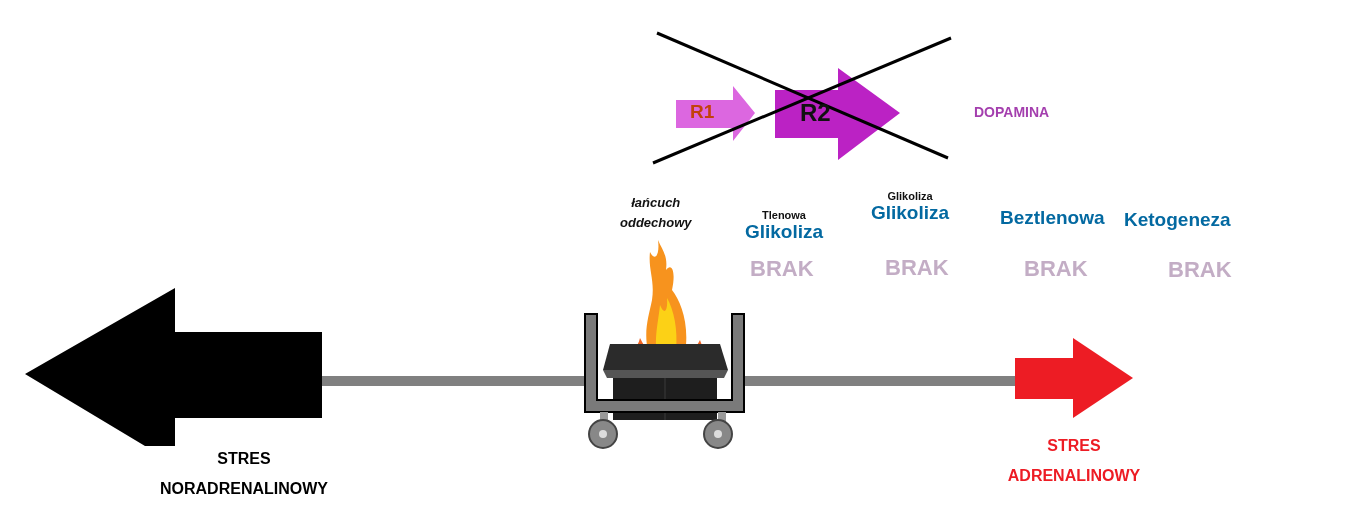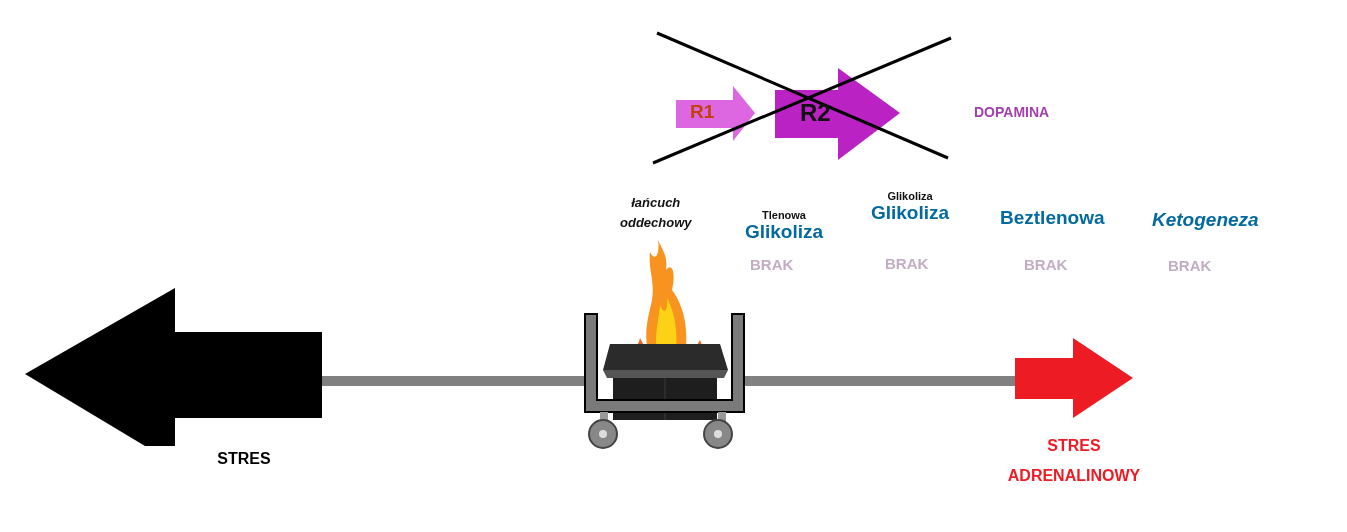--- a/index.html
+++ b/index.html
@@ -2,21 +2,21 @@
 <html><head>
 <meta charset="utf-8">
 <style>
   html, body { margin: 0; padding: 0; background: #ffffff; }
   body { width: 1347px; height: 532px; position: relative; overflow: hidden;
          font-family: "Liberation Sans", "DejaVu Sans", sans-serif; }
   svg.full { position: absolute; left: 0; top: 0; }
   .lbl { position: absolute; font-weight: bold; text-align: center; white-space: nowrap; }
   .small { font-size: 11px; color: #111; }
   .big { font-size: 19px; color: #0369a1; }
-  .brak { font-size: 15px; color: #c3adc5; }
+  .brak { font-size: 22px; color: #c3adc5; }
   .stress { font-size: 16px; line-height: 30px; }
 </style>
 </head>
 <body>
 
 <svg class="full" width="1347" height="532" viewBox="0 0 1347 532">
 
   <rect x="320" y="376" width="270" height="10" fill="#808080"></rect>
   <rect x="745" y="376" width="270" height="10" fill="#808080"></rect>
 
@@ -73,22 +73,23 @@
 
 <div class="lbl" style="left:868px;top:190px;width:84px;">
   <div class="small">Glikoliza</div>
   <div class="big">Glikoliza</div>
 </div>
 <div class="lbl brak" style="left:885px;top:255px;">BRAK</div>
 
 <div class="lbl big" style="left:1000px;top:207px;">Beztlenowa</div>
 <div class="lbl brak" style="left:1024px;top:256px;">BRAK</div>
 
-<div class="lbl big" style="left:1152px;top:209px;font-style:italic;">Ketogeneza</div>
+<div class="lbl big" style="left:1124px;top:209px;">Ketogeneza</div>
 <div class="lbl brak" style="left:1168px;top:257px;">BRAK</div>
 
 <div class="lbl stress" style="left:138px;top:444px;width:212px;color:#000;">
   <div>STRES</div>
+  <div>NORADRENALINOWY</div>
 </div>
 <div class="lbl stress" style="left:990px;top:431px;width:168px;color:#ed1c24;">
   <div>STRES</div>
   <div>ADRENALINOWY</div>
 </div>
 
 </body></html>

